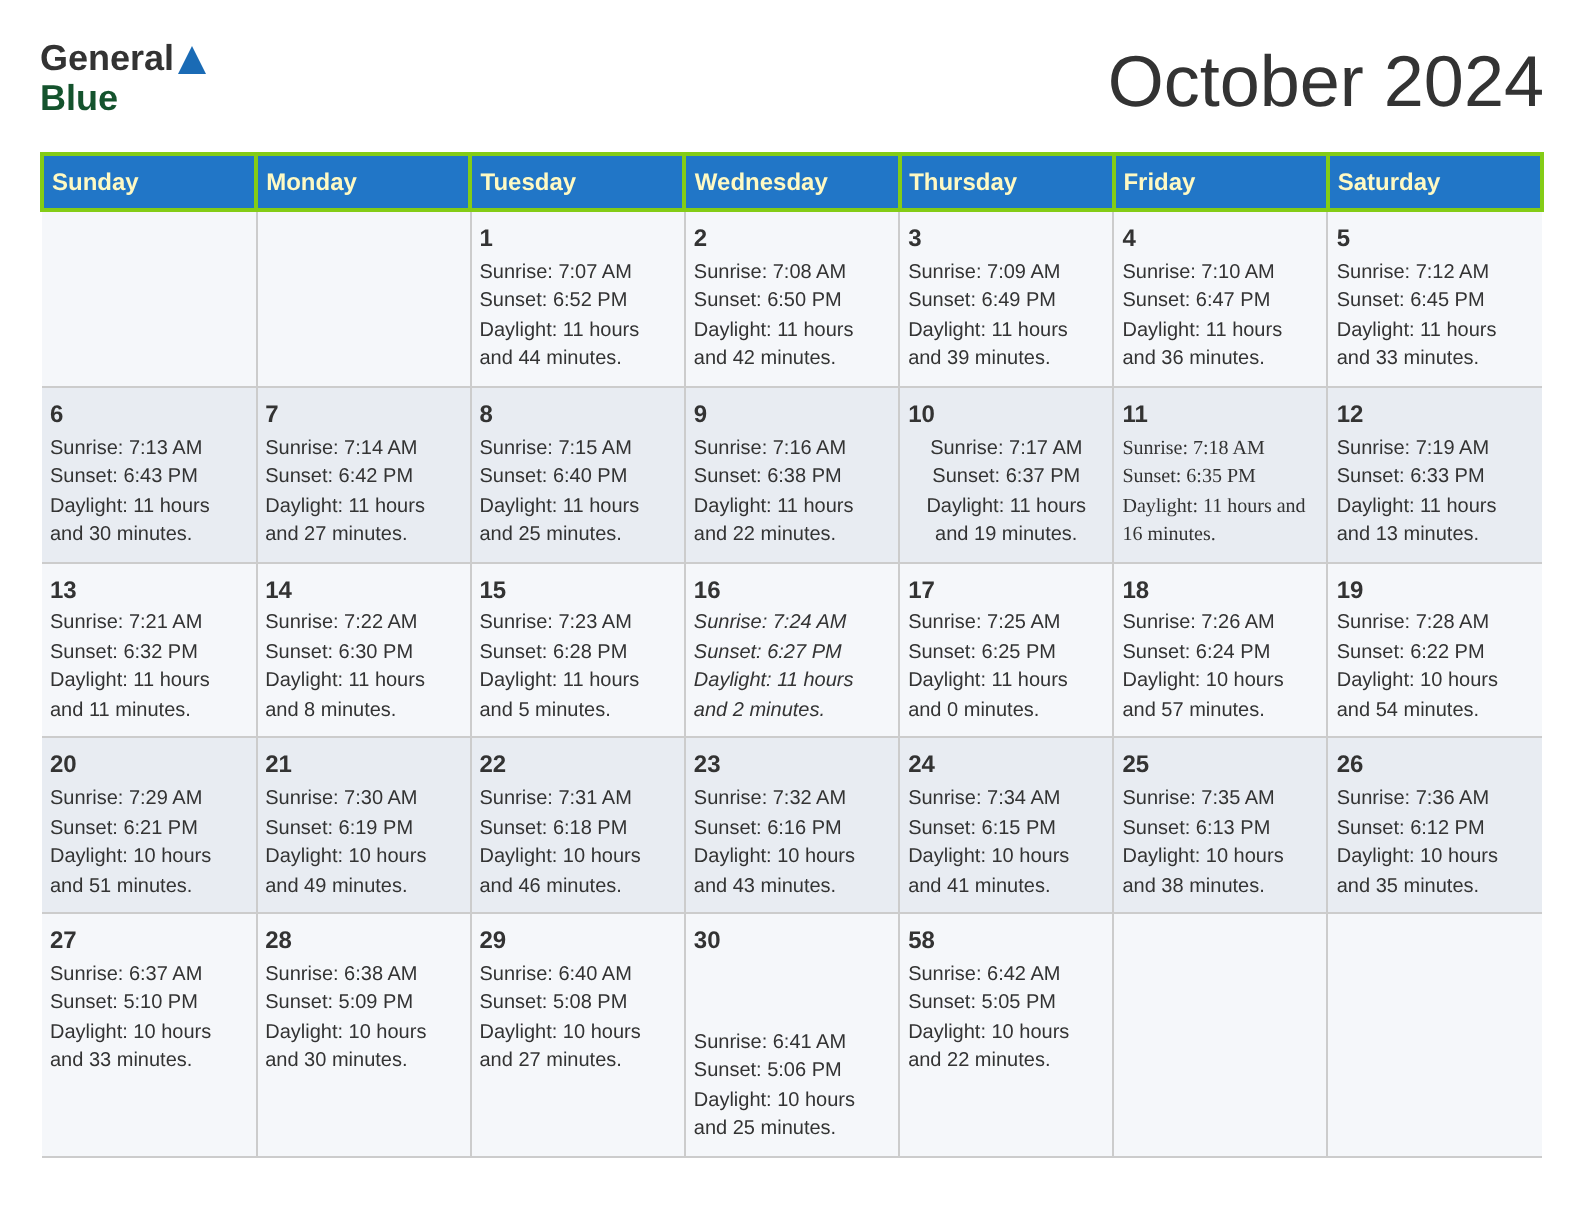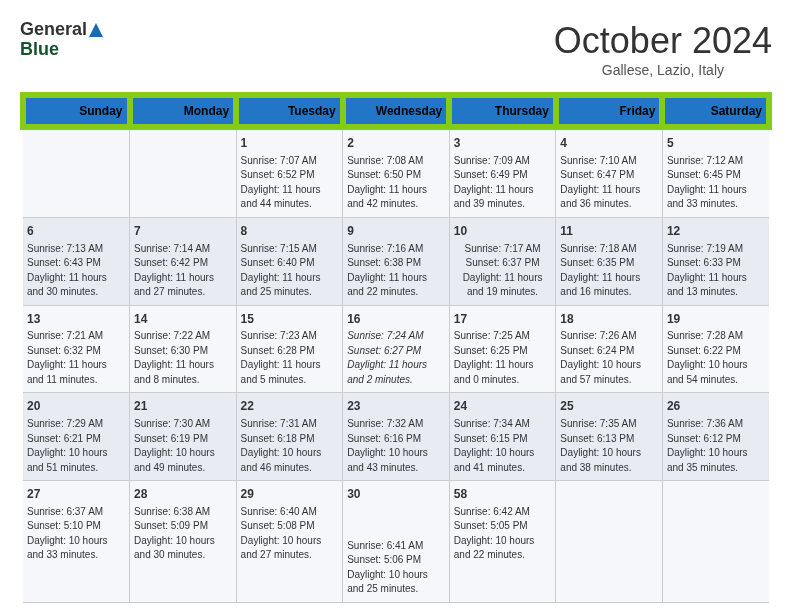--- a/index.html
+++ b/index.html
@@ -38,26 +38,26 @@
       font-size: 14px;
       color: #555;
     }
     table {
       width: 100%;
       border-collapse: collapse;
       font-size: 10.5px;
     }
     thead th {
       background: #2176c7;
-      color: #000000;
+      color: #fef9c3;
       padding: 6px 4px;
-      text-align: right;
+      text-align: left;
       font-size: 12px;
       font-weight: bold;
-      border: 6px solid #84cc16;
+      border: 2px solid #84cc16;
     }
     tbody tr {
       border-bottom: 1px solid #ccc;
     }
     tbody tr:nth-child(odd) { background: #f5f7fa; }
     tbody tr:nth-child(even) { background: #e8ecf2; }
     td {
       vertical-align: top;
       padding: 5px 4px;
       border-right: 1px solid #ccc;
@@ -90,21 +90,20 @@
             <polygon points="7,0 14,14 0,14" fill="#1a6bb5"></polygon>
           </svg>
       </div>
       <div style="display:flex;align-items:center;">
         <span class="logo-text"><span class="logo-blue">Blue</span></span>
       </div>
     </div>
   </div>
   <div class="title-block">
     <div class="month-title">October 2024</div>
-    <div class="subtitle">Gallese, Lazio, Italy</div>
   </div>
 </div>
 
 <table>
   <thead>
     <tr id="weekday-header">
     <th>Sunday</th>
         <th>Monday</th>
         <th>Tuesday</th>
         <th>Wednesday</th>
@@ -174,21 +173,21 @@
 Daylight: 11 hours and 22 minutes.</div>
         </td>
         <td>
           <span class="day-num">10</span>
           <div class="day-info" style="white-space: pre-line; text-align: center;">Sunrise: 7:17 AM
 Sunset: 6:37 PM
 Daylight: 11 hours and 19 minutes.</div>
         </td>
         <td>
           <span class="day-num">11</span>
-          <div class="day-info" style="white-space: pre-line;">Sunrise: 7:18 AM
+          <div class="day-info" style="white-space: pre-line; font-family: Liberation Serif, serif;">Sunrise: 7:18 AM
 Sunset: 6:35 PM
 Daylight: 11 hours and 16 minutes.</div>
         </td>
         <td>
           <span class="day-num">12</span>
           <div class="day-info" style="white-space: pre-line;">Sunrise: 7:19 AM
 Sunset: 6:33 PM
 Daylight: 11 hours and 13 minutes.</div>
         </td>
       </tr>

